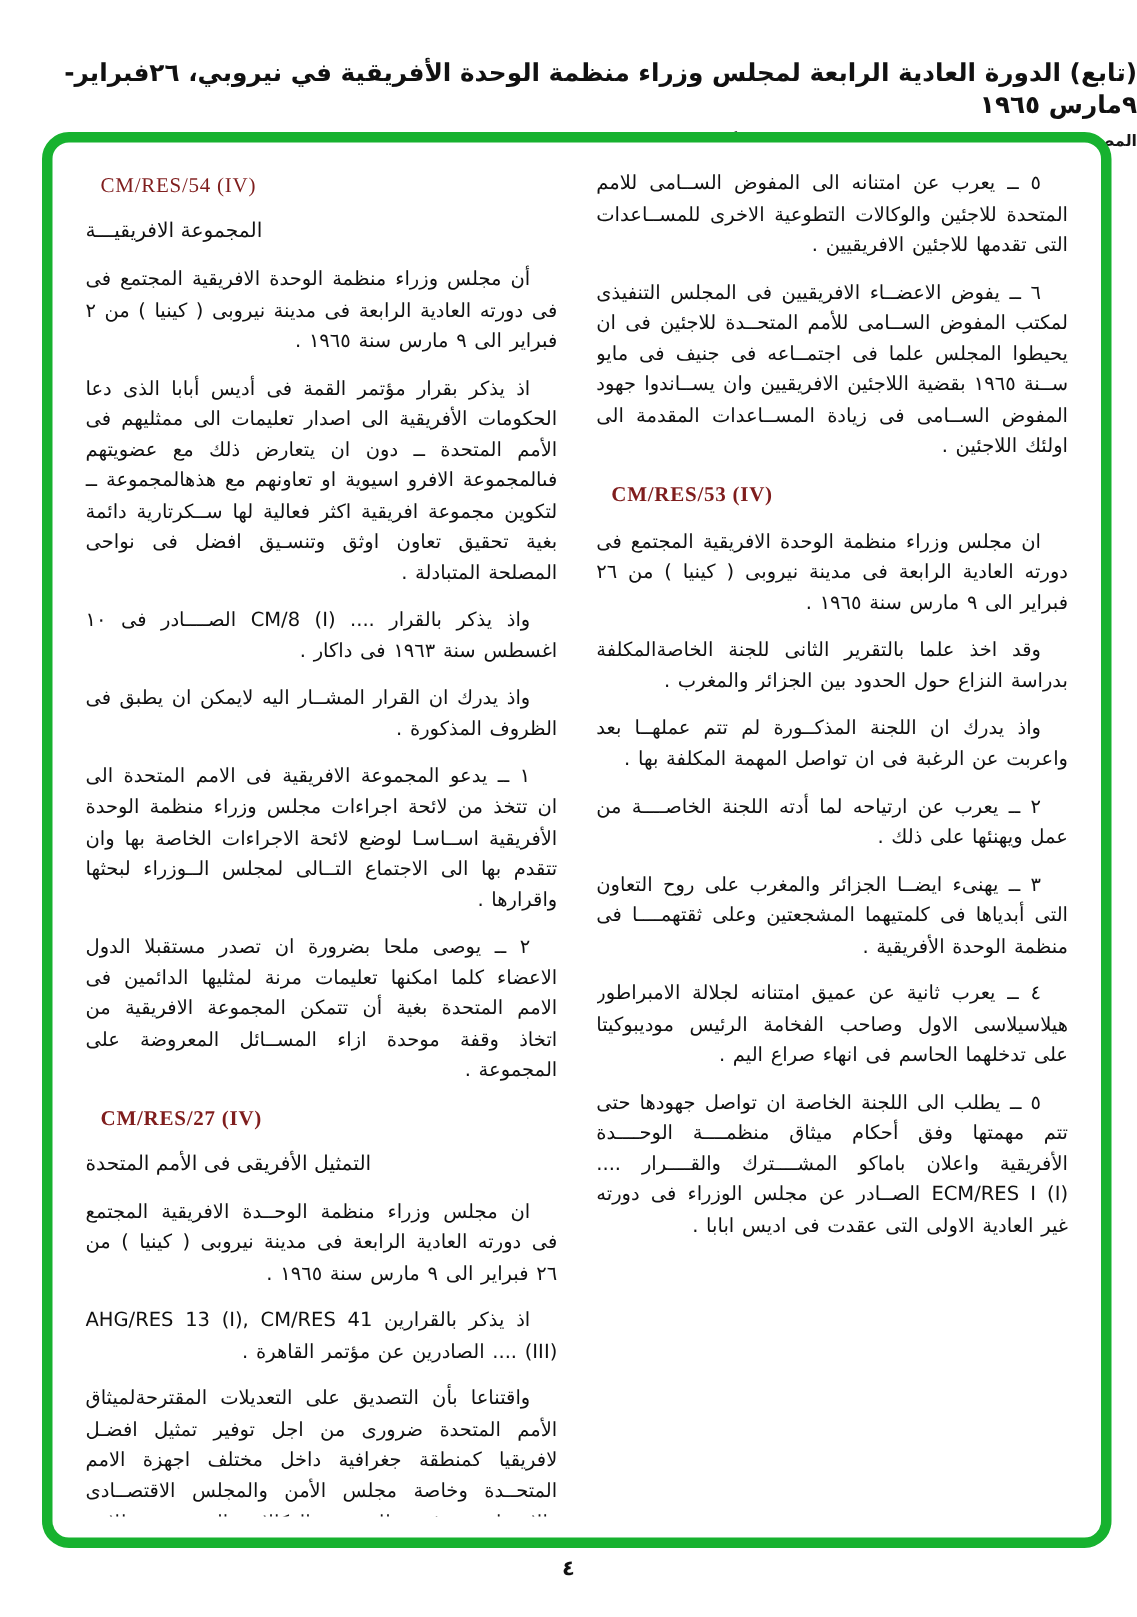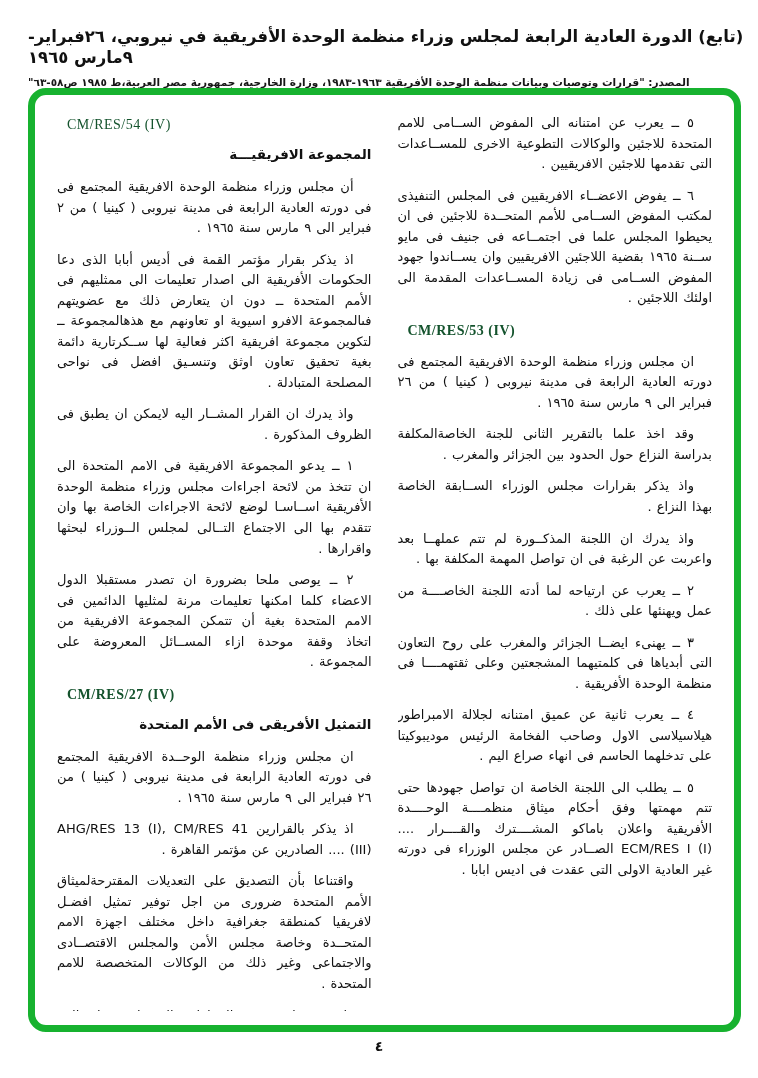--- a/index.html
+++ b/index.html
@@ -4,21 +4,21 @@
 <style>
   html,body{margin:0;padding:0;}
   body{
     width:758px;height:1078px;
     background:#ffffff;
     position:relative;
     overflow:hidden;
     font-family:"DejaVu Sans",sans-serif;
     color:#111;
   }
-  .header{ text-align:left; padding-top:26px;margin-left:28px; }
+  .header{ text-align:right; padding-top:38px; }
   .doc-title{
     font-size:16.5px;
     font-weight:bold;
     direction:rtl;
     letter-spacing:0;
     line-height:1.3;
   }
   .doc-source{
     font-size:10.5px;
     font-weight:bold;
@@ -61,27 +61,27 @@
   }
   .code{
     direction:ltr;
     text-align:left;
     font-family:"Liberation Serif","DejaVu Serif",serif;
     font-size:14px;
     padding-left:10px;
     margin-top:4px;
     margin-bottom:13px;
     letter-spacing:0.5px;
-    color:#14532d;
+    color:#7f1d1d;
   }
   .code:not(:first-child){ margin-top:14px;font-weight:bold; }
   .heading{
     font-size:13.5px;
-    font-weight:bold;
-    text-align:right;
+    font-weight:normal;
+    text-align:left;
     margin-bottom:15px;
     direction:rtl;
   }
   .page-number{
     position:absolute;
     left:0; right:0;
     top:1038px;
     text-align:center;
     font-size:14px;
     font-weight:bold;
@@ -96,32 +96,32 @@
 </div>
 
 <div class="content-box" style="border-color: rgb(23, 178, 47);">
   <div class="columns">
     <div class="column">
         <div class="block para">٥ ــ يعرب عن امتنانه الى المفوض الســامى للامم المتحدة للاجئين والوكالات التطوعية الاخرى للمســاعدات التى تقدمها للاجئين الافريقيين .</div>
         <div class="block para">٦ ــ يفوض الاعضــاء الافريقيين فى المجلس التنفيذى لمكتب المفوض الســامى للأمم المتحــدة للاجئين فى ان يحيطوا المجلس علما فى اجتمــاعه فى جنيف فى مايو ســنة ١٩٦٥ بقضية اللاجئين الافريقيين وان يســاندوا جهود المفوض الســامى فى زيادة المســاعدات المقدمة الى اولئك اللاجئين .</div>
         <div class="block code">CM/RES/53  (IV)</div>
         <div class="block para">ان مجلس وزراء منظمة الوحدة الافريقية المجتمع فى دورته العادية الرابعة فى مدينة نيروبى ( كينيا ) من ٢٦ فبراير الى ٩ مارس سنة ١٩٦٥ .</div>
         <div class="block para">وقد اخذ علما بالتقرير الثانى للجنة الخاصةالمكلفة بدراسة النزاع حول الحدود بين الجزائر والمغرب .</div>
-        <div class="block para">واذ يذكر بقرارات مجلس الوزراء الســابقة الخاصة بهذا النزاع .</div>
         <div class="block para">واذ يدرك ان اللجنة المذكــورة لم تتم عملهــا بعد واعربت عن الرغبة فى ان تواصل المهمة المكلفة بها .</div>
         <div class="block para">٢ ــ يعرب عن ارتياحه لما أدته اللجنة الخاصــــة من عمل ويهنئها على ذلك .</div>
         <div class="block para">٣ ــ يهنىء ايضــا الجزائر والمغرب على روح التعاون التى أبدياها فى كلمتيهما المشجعتين وعلى ثقتهمــــا فى منظمة الوحدة الأفريقية .</div>
         <div class="block para">٤ ــ يعرب ثانية عن عميق امتنانه لجلالة الامبراطور هيلاسيلاسى الاول وصاحب الفخامة الرئيس موديبوكيتا على تدخلهما الحاسم فى انهاء صراع اليم .</div>
         <div class="block para">٥ ــ يطلب الى اللجنة الخاصة ان تواصل جهودها حتى تتم مهمتها وفق أحكام ميثاق منظمــــة الوحــــدة الأفريقية واعلان باماكو المشــــترك والقــــرار .... ECM/RES I (I) الصــادر عن مجلس الوزراء فى دورته غير العادية الاولى التى عقدت فى اديس ابابا .</div>
       </div>
     <div class="column">
         <div class="block code">CM/RES/54  (IV)</div>
         <div class="block heading">المجموعة الافريقيـــة</div>
         <div class="block para">أن مجلس وزراء منظمة الوحدة الافريقية المجتمع فى فى دورته العادية الرابعة فى مدينة نيروبى ( كينيا ) من ٢ فبراير الى ٩ مارس سنة ١٩٦٥ .</div>
         <div class="block para">اذ يذكر بقرار مؤتمر القمة فى أديس أبابا الذى دعا الحكومات الأفريقية الى اصدار تعليمات الى ممثليهم فى الأمم المتحدة ــ دون ان يتعارض ذلك مع عضويتهم فىالمجموعة الافرو اسيوية او تعاونهم مع هذهالمجموعة ــ لتكوين مجموعة افريقية اكثر فعالية لها ســكرتارية دائمة بغية تحقيق تعاون اوثق وتنسـيق افضل فى نواحى المصلحة المتبادلة .</div>
+        <div class="block para">واذ يذكر بالقرار .... CM/8 (I) الصــــادر فى ١٠ اغسطس سنة ١٩٦٣ فى داكار .</div>
         <div class="block para">واذ يدرك ان القرار المشــار اليه لايمكن ان يطبق فى الظروف المذكورة .</div>
         <div class="block para">١ ــ يدعو المجموعة الافريقية فى الامم المتحدة الى ان تتخذ من لائحة اجراءات مجلس وزراء منظمة الوحدة الأفريقية اســاسـا لوضع لائحة الاجراءات الخاصة بها وان تتقدم بها الى الاجتماع التــالى لمجلس الــوزراء لبحثها واقرارها .</div>
         <div class="block para">٢ ــ يوصى ملحا بضرورة ان تصدر مستقبلا الدول الاعضاء كلما امكنها تعليمات مرنة لمثليها الدائمين فى الامم المتحدة بغية أن تتمكن المجموعة الافريقية من اتخاذ وقفة موحدة ازاء المســائل المعروضة على المجموعة .</div>
         <div class="block code">CM/RES/27  (IV)</div>
         <div class="block heading">التمثيل الأفريقى فى الأمم المتحدة</div>
         <div class="block para">ان مجلس وزراء منظمة الوحــدة الافريقية المجتمع فى دورته العادية الرابعة فى مدينة نيروبى ( كينيا ) من ٢٦ فبراير الى ٩ مارس سنة ١٩٦٥ .</div>
         <div class="block para">اذ يذكر بالقرارين AHG/RES 13 (I), CM/RES 41 (III) .... الصادرين عن مؤتمر القاهرة .</div>
         <div class="block para">واقتناعا بأن التصديق على التعديلات المقترحةلميثاق الأمم المتحدة ضرورى من اجل توفير تمثيل افضـل لافريقيا كمنطقة جغرافية داخل مختلف اجهزة الامم المتحــدة وخاصة مجلس الأمن والمجلس الاقتصــادى والاجتماعى وغير ذلك من الوكالات المتخصصة للامم المتحدة .</div>
         <div class="block para">واذ يســجل بتقدير الخطوات التى اتخذتهــا غالبية الدول الأفريقية وغيرها من الدول الصديقة الأعضاء فى الامم المتحدة .</div>
       </div>

